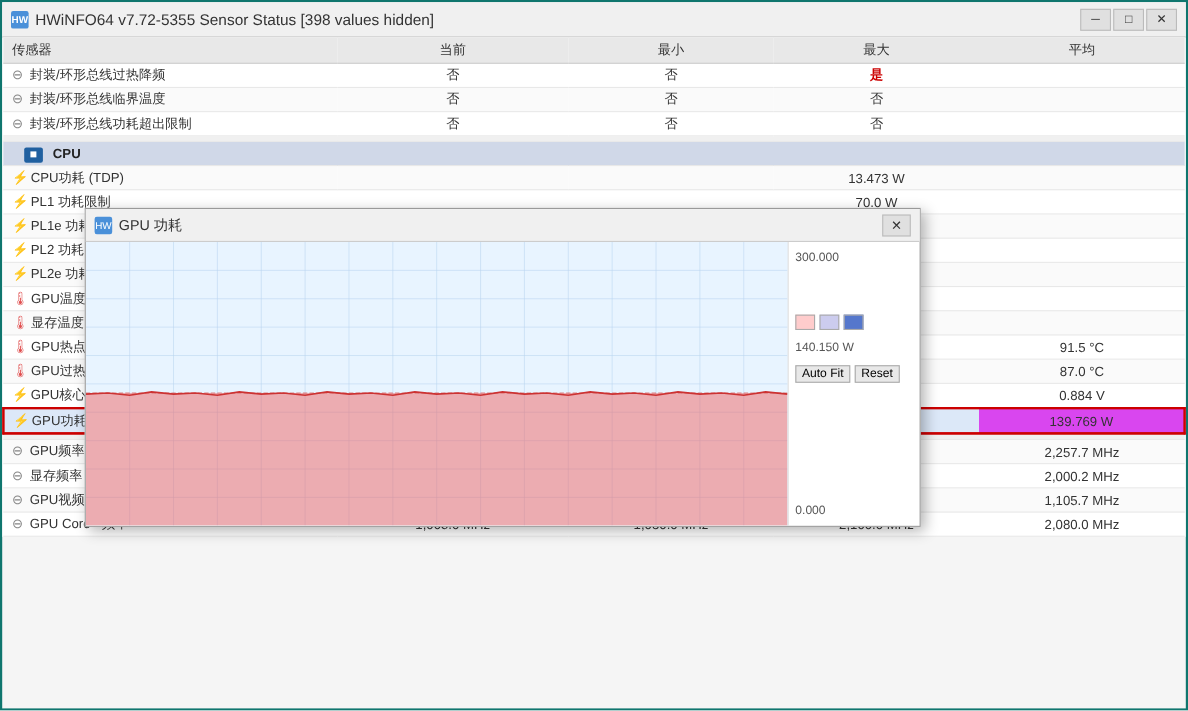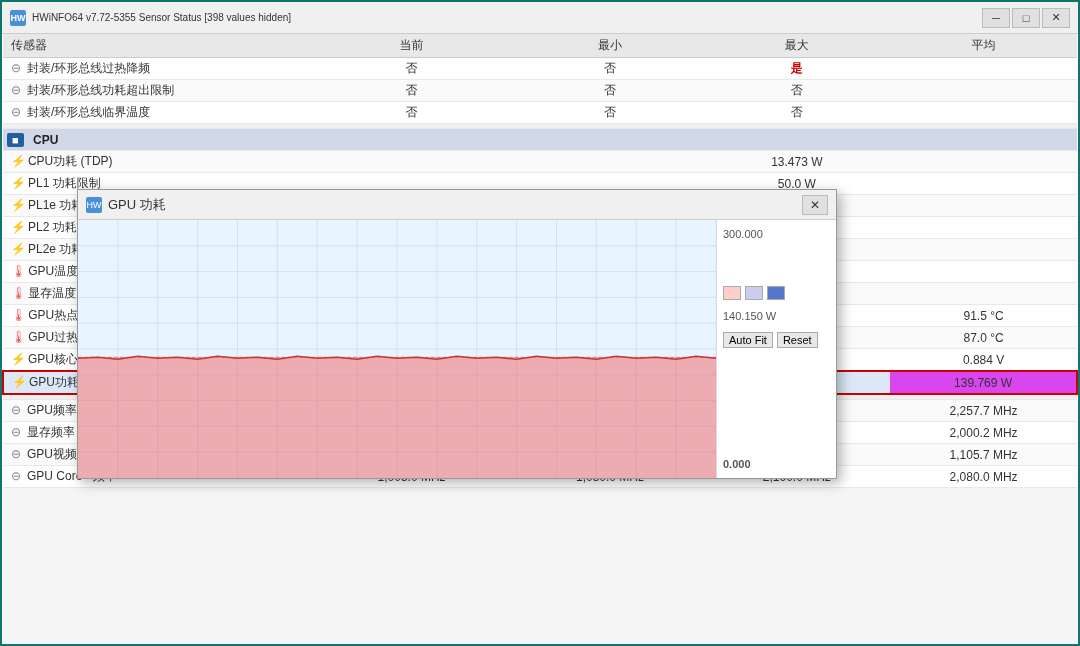--- a/index.html
+++ b/index.html
@@ -39,21 +39,21 @@
       background: #4a90d9;
       border-radius: 2px;
       display: flex;
       align-items: center;
       justify-content: center;
       font-size: 9px;
       color: white;
       font-weight: bold;
     }
     .title-text {
-      font-size: 10px;
+      font-size: 14px;
       color: #333;
     }
     .title-bar-buttons {
       display: flex;
       gap: 2px;
     }
     .title-btn {
       width: 28px;
       height: 20px;
       border: 1px solid #bbb;
@@ -91,21 +91,21 @@
       border-bottom: 1px solid #e8e8e8;
       color: #333;
       font-size: 12px;
       height: 22px;
     }
     .sensor-table td.center { text-align: center; }
     .sensor-table tr.section-header td {
       background: #d0d8e8;
       font-weight: bold;
       color: #222;
-      padding: 3px 4px;
+      padding: 3px 19px;
     }
     .sensor-table tr:nth-child(even):not(.section-header) td {
       background: #fafafa;
     }
     .sensor-table tr:nth-child(odd):not(.section-header) td {
       background: #ffffff;
     }
     .red-text { color: #cc0000; font-weight: bold; }
     .icon-lightning {
       display: inline-block;
@@ -232,21 +232,21 @@
       gap: 4px;
       margin-top: 4px;
     }
     .small-btn {
       border: 1px solid #aaa;
       background: #e8e8e8;
       padding: 1px 5px;
       font-size: 11px;
       cursor: pointer;
     }
-    .zero-label { color: #555; font-size: 11px; margin-top: auto; font-weight: bold; }
+    .zero-label { color: #555; font-size: 11px; margin-top: auto; }
   </style>
 </head>
 <body>
 
 <div class="window">
 
   <div class="title-bar">
     <div class="title-bar-left">
       <div class="title-icon">HW</div>
       <span class="title-text">HWiNFO64 v7.72-5355 Sensor Status [398 values hidden]</span>
@@ -272,28 +272,28 @@
       <tbody>
 
         <tr>
           <td><span class="icon-minus">⊖</span>封装/环形总线过热降频</td>
           <td class="center">否</td>
           <td class="center">否</td>
           <td class="center"><span class="red-text">是</span></td>
           <td class="center"></td>
         </tr>
         <tr>
+          <td><span class="icon-minus">⊖</span>封装/环形总线临界温度</td>
+          <td class="center">否</td>
+          <td class="center">否</td>
+          <td class="center">否</td>
+          <td class="center"></td>
+        </tr>
+        <tr>
           <td><span class="icon-minus">⊖</span>封装/环形总线功耗超出限制</td>
-          <td class="center">否</td>
-          <td class="center">否</td>
-          <td class="center">否</td>
-          <td class="center"></td>
-        </tr>
-        <tr>
-          <td><span class="icon-minus">⊖</span>封装/环形总线临界温度</td>
           <td class="center">否</td>
           <td class="center">否</td>
           <td class="center">否</td>
           <td class="center"></td>
         </tr>
 
         <tr>
             <td colspan="5" style="height:4px;background:#f0f0f0;"></td>
           </tr>
 
@@ -308,21 +308,21 @@
           <td><span class="icon-lightning">⚡</span>CPU功耗 (TDP)</td>
           <td class="center"></td>
           <td class="center"></td>
           <td class="center">13.473 W</td>
           <td class="center"></td>
         </tr>
         <tr>
           <td><span class="icon-lightning">⚡</span>PL1 功耗限制</td>
           <td class="center"></td>
           <td class="center"></td>
-          <td class="center">50.0 W</td>
+          <td class="center">70.0 W</td>
           <td class="center"></td>
         </tr>
         <tr>
           <td><span class="icon-lightning">⚡</span>PL1e 功耗限制</td>
           <td class="center"></td>
           <td class="center"></td>
           <td class="center">130.0 W</td>
           <td class="center"></td>
         </tr>
         <tr>

